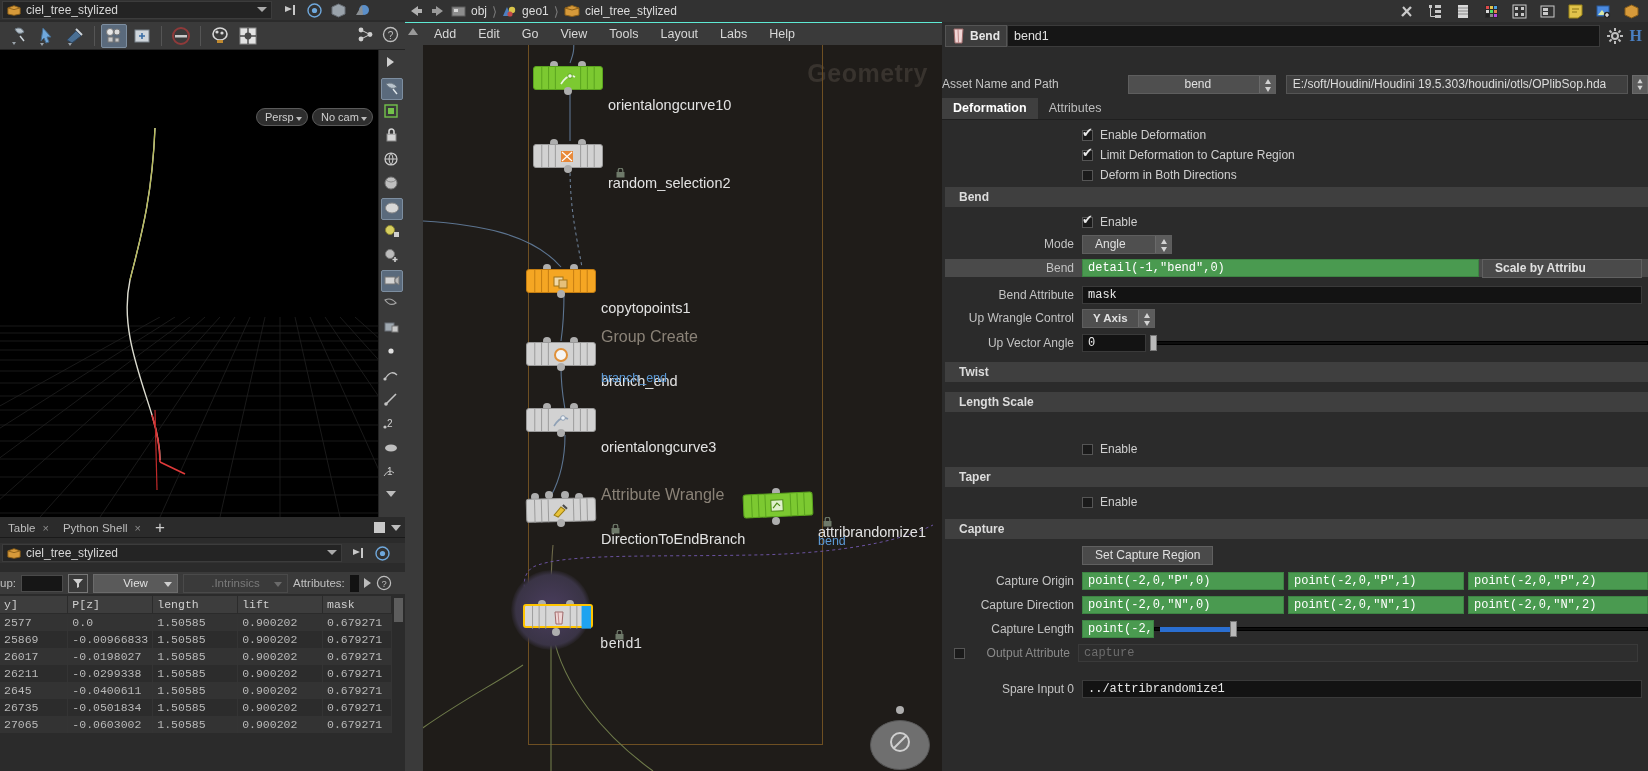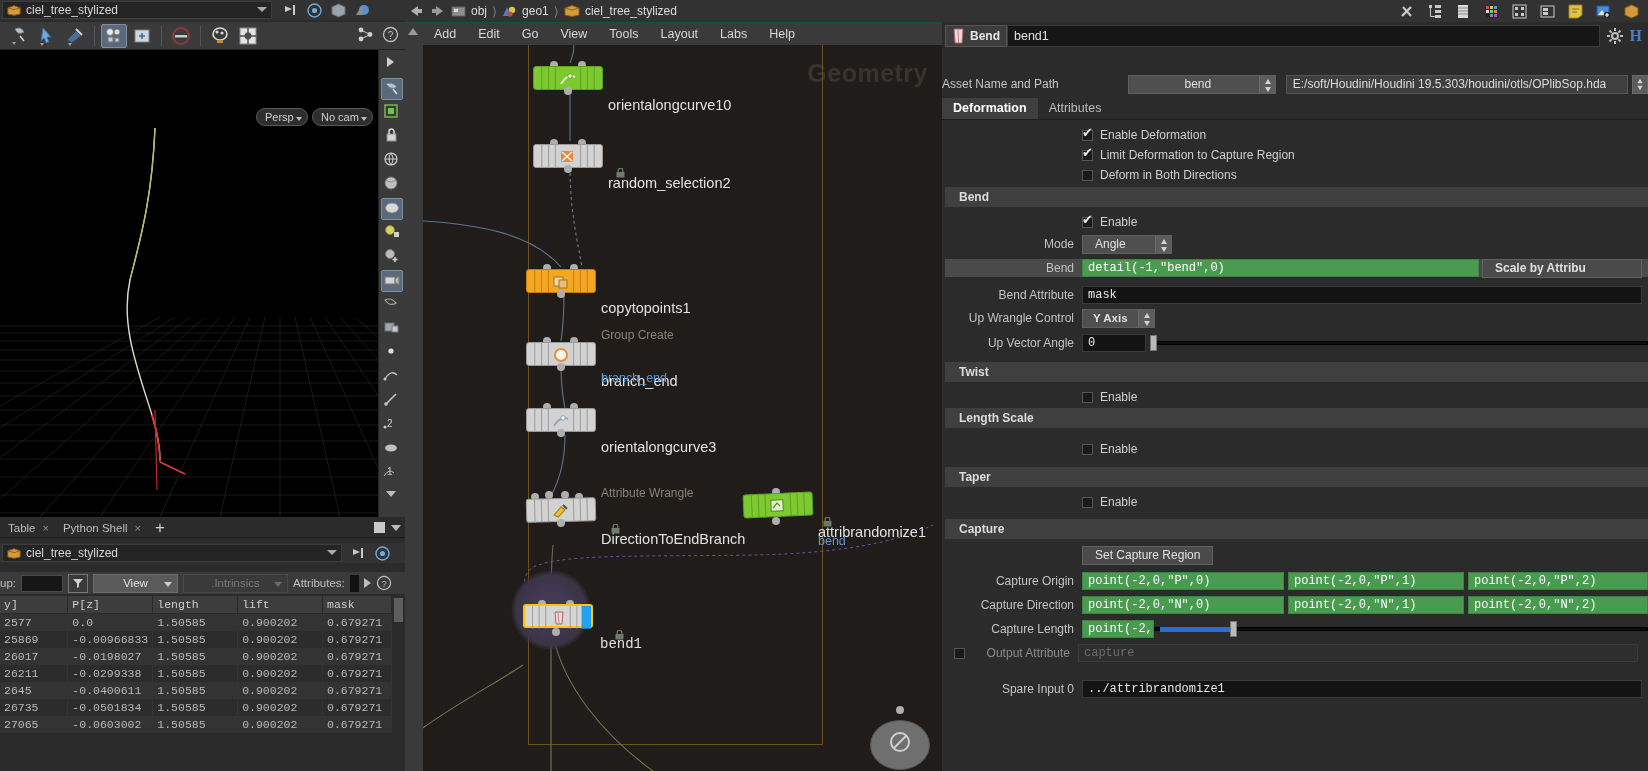--- a/index.html
+++ b/index.html
@@ -60,37 +60,37 @@
   .dtable { position:absolute; left:0; top:596px; width:392px; height:175px; overflow:hidden; }
   .dtable table { border-collapse:collapse; width:392px; font-family:"Liberation Mono", monospace; font-size:11.5px;}
   .dtable th { background:#3d3d3d; color:#cfcfcf; text-align:left; font-weight:normal; padding:2px 4px; border-right:1px solid #2b2b2b; border-bottom:1px solid #2b2b2b;}
   .dtable td { padding:2px 4px; border-right:1px solid #343434; color:#b9b9b9;margin-left:37px; }
   .dtable tr.odd td { background:#333; }
   .dtable tr.even td { background:#2c2c2c; }
   .dt-scroll { position:absolute; left:392px; top:596px; width:13px; height:175px; background:#2b2b2b;}
   .dt-scroll .thumb { position:absolute; left:2px; top:2px; width:9px; height:24px; background:#5d5d5d; }
 
   
-  .net { position:absolute; left:405px; top:0; width:537px; height:771px; background:#14532d; }
+  .net { position:absolute; left:405px; top:0; width:537px; height:771px; background:#5eead4; }
   .net-top { position:absolute; left:0; top:0; width:537px; height:22px; background:#323232; display:flex; align-items:center; }
   .nav-arrow { width:22px; height:18px; position:relative; }
   .crumb { display:flex; align-items:center; height:22px; padding:0 2px; font-size:12px; color:#dcdcdc; }
   .crumb .sl { color:#7a7a7a; margin:0 5px; font-size:13px; }
   .net-menu { position:absolute; left:18px; top:23px; width:519px; height:22px; background:#3a3a3a; display:flex; align-items:center; }
   .net-menu .mi { font-size:12.5px; color:#d8d8d8; padding:0 11px; height:22px; line-height:22px; }
   .net-side { position:absolute; left:0; top:23px; width:18px; height:748px; background:#3a3a3a; }
   .net-side .si { width:16px; height:16px; margin:3px 1px; position:relative;}
   .net-canvas { position:absolute; left:18px; top:45px; width:519px; height:726px; background:#1f1c19; overflow:hidden; }
   .net-watermark { position:absolute; right:14px; top:14px; font-size:25px; color:#38332e; font-weight:bold; letter-spacing:.5px;}
   .ctx-box { position:absolute; border:1px solid #6e4f22; }
 
   .node { position:absolute; width:70px; height:24px; border-radius:3px; }
   .node .badge-ico { position:absolute; left:24px; top:3px; width:20px; height:18px; }
   .nlabel { position:absolute; font-size:14.5px; color:#e2e2e2; white-space:nowrap;margin-top:28px; }
-  .ntype { position:absolute; font-size:12px; color:#8a8277; white-space:nowrap; }
+  .ntype { position:absolute; font-size:16px; color:#8a8277; white-space:nowrap; }
   .ngroup { position:absolute; font-size:12.5px; color:#5c9ad6; white-space:nowrap; }
   .lockic { position:absolute; width:9px; height:10px; }
   .port { position:absolute; width:8px; height:8px; border-radius:50%; background:#aeaeae; }
 
   
   .par { position:absolute; left:942px; top:0; width:706px; height:771px; background:#2b2b2b; }
   .par-toolbar { position:absolute; left:0; top:0; width:706px; height:22px; background:#323232; display:flex; align-items:center; justify-content:flex-end; gap:11px; padding-right:8px;}
   .par-toolbar .pi { width:17px; height:17px; position:relative;}
   .par-head { position:absolute; left:0; top:23px; width:706px; height:25px; background:#2b2b2b; display:flex; align-items:center; }
   .nodechip { margin-left:3px; height:22px; background:#3d3d3d; border:1px solid #555; display:flex; align-items:center; padding:0 6px; gap:5px; }
@@ -1045,21 +1045,21 @@
       </div>
     </div>
 
     <div class="secthead" style="top:362px">Twist</div>
     <div class="prow" style="top:387px">
       <span class="plab"></span>
       <span class="chk"></span>
       <span class="chklabel">Enable</span>
     </div>
 
-    <div class="secthead" style="top:408px">Length Scale</div>
+    <div class="secthead" style="top:392px">Length Scale</div>
     <div class="prow" style="top:439px">
       <span class="plab"></span>
       <span class="chk"></span>
       <span class="chklabel">Enable</span>
     </div>
 
     <div class="secthead" style="top:467px">Taper</div>
     <div class="prow" style="top:492px">
       <span class="plab"></span>
       <span class="chk"></span>

